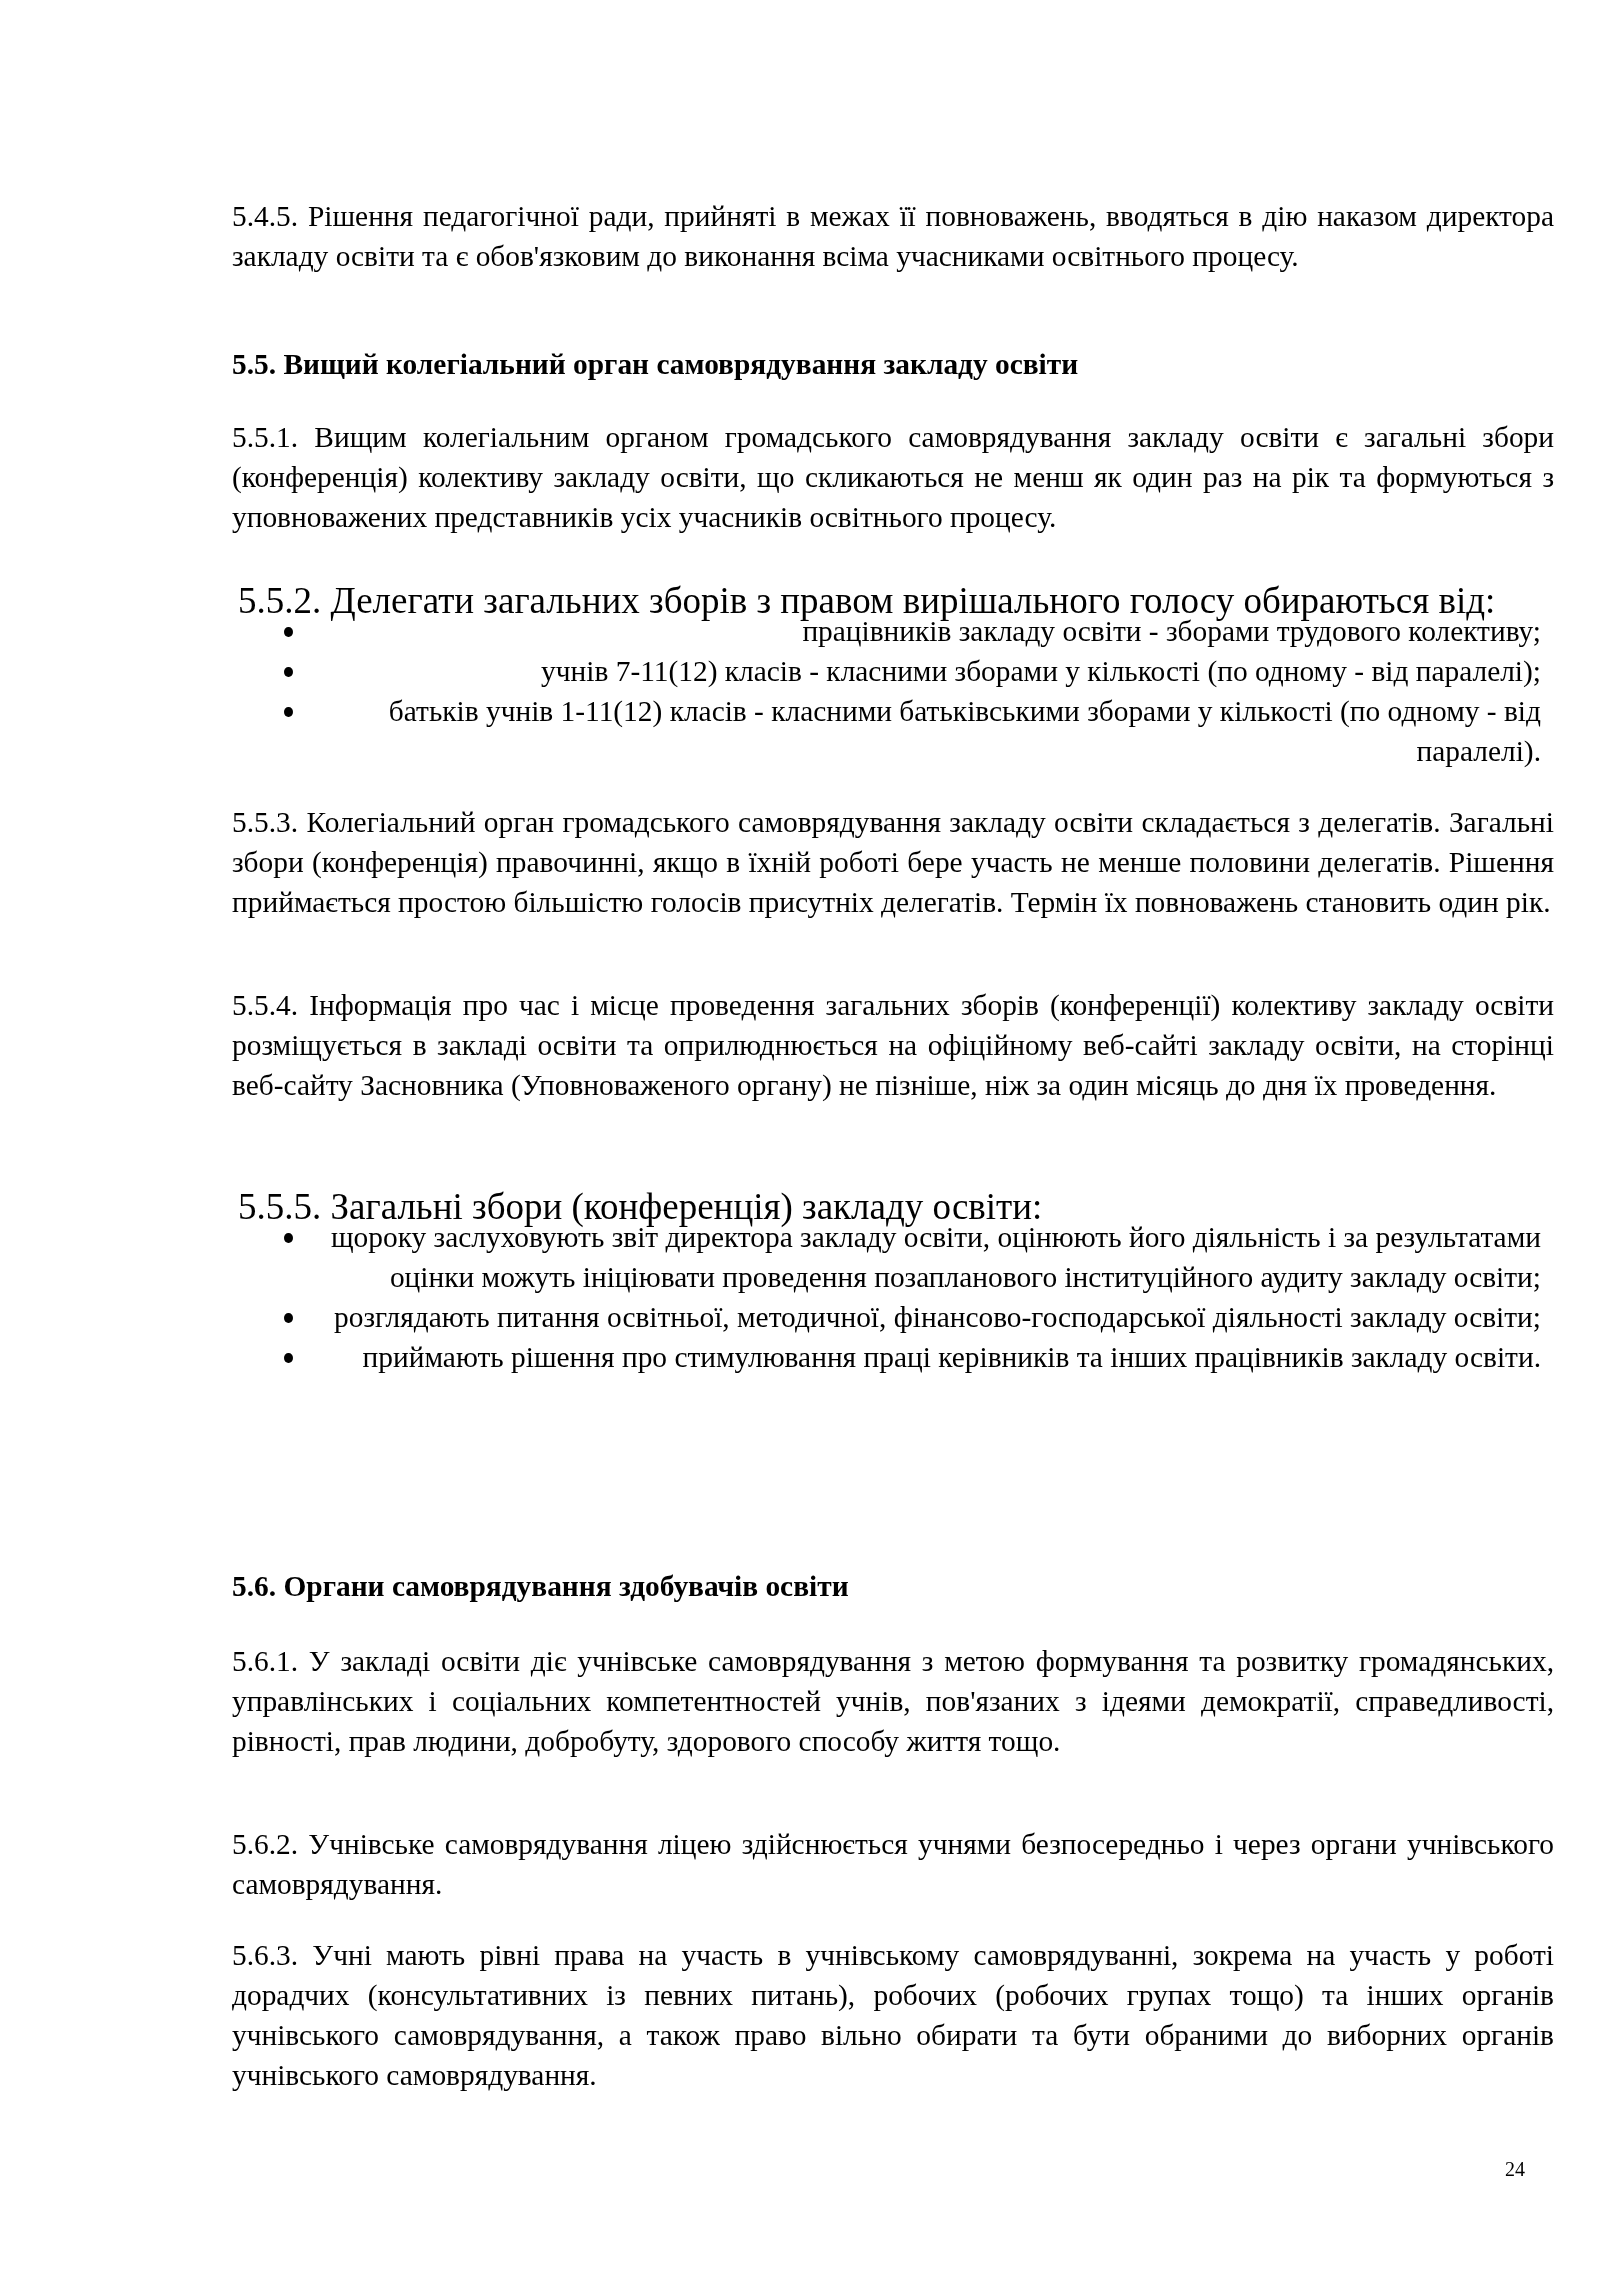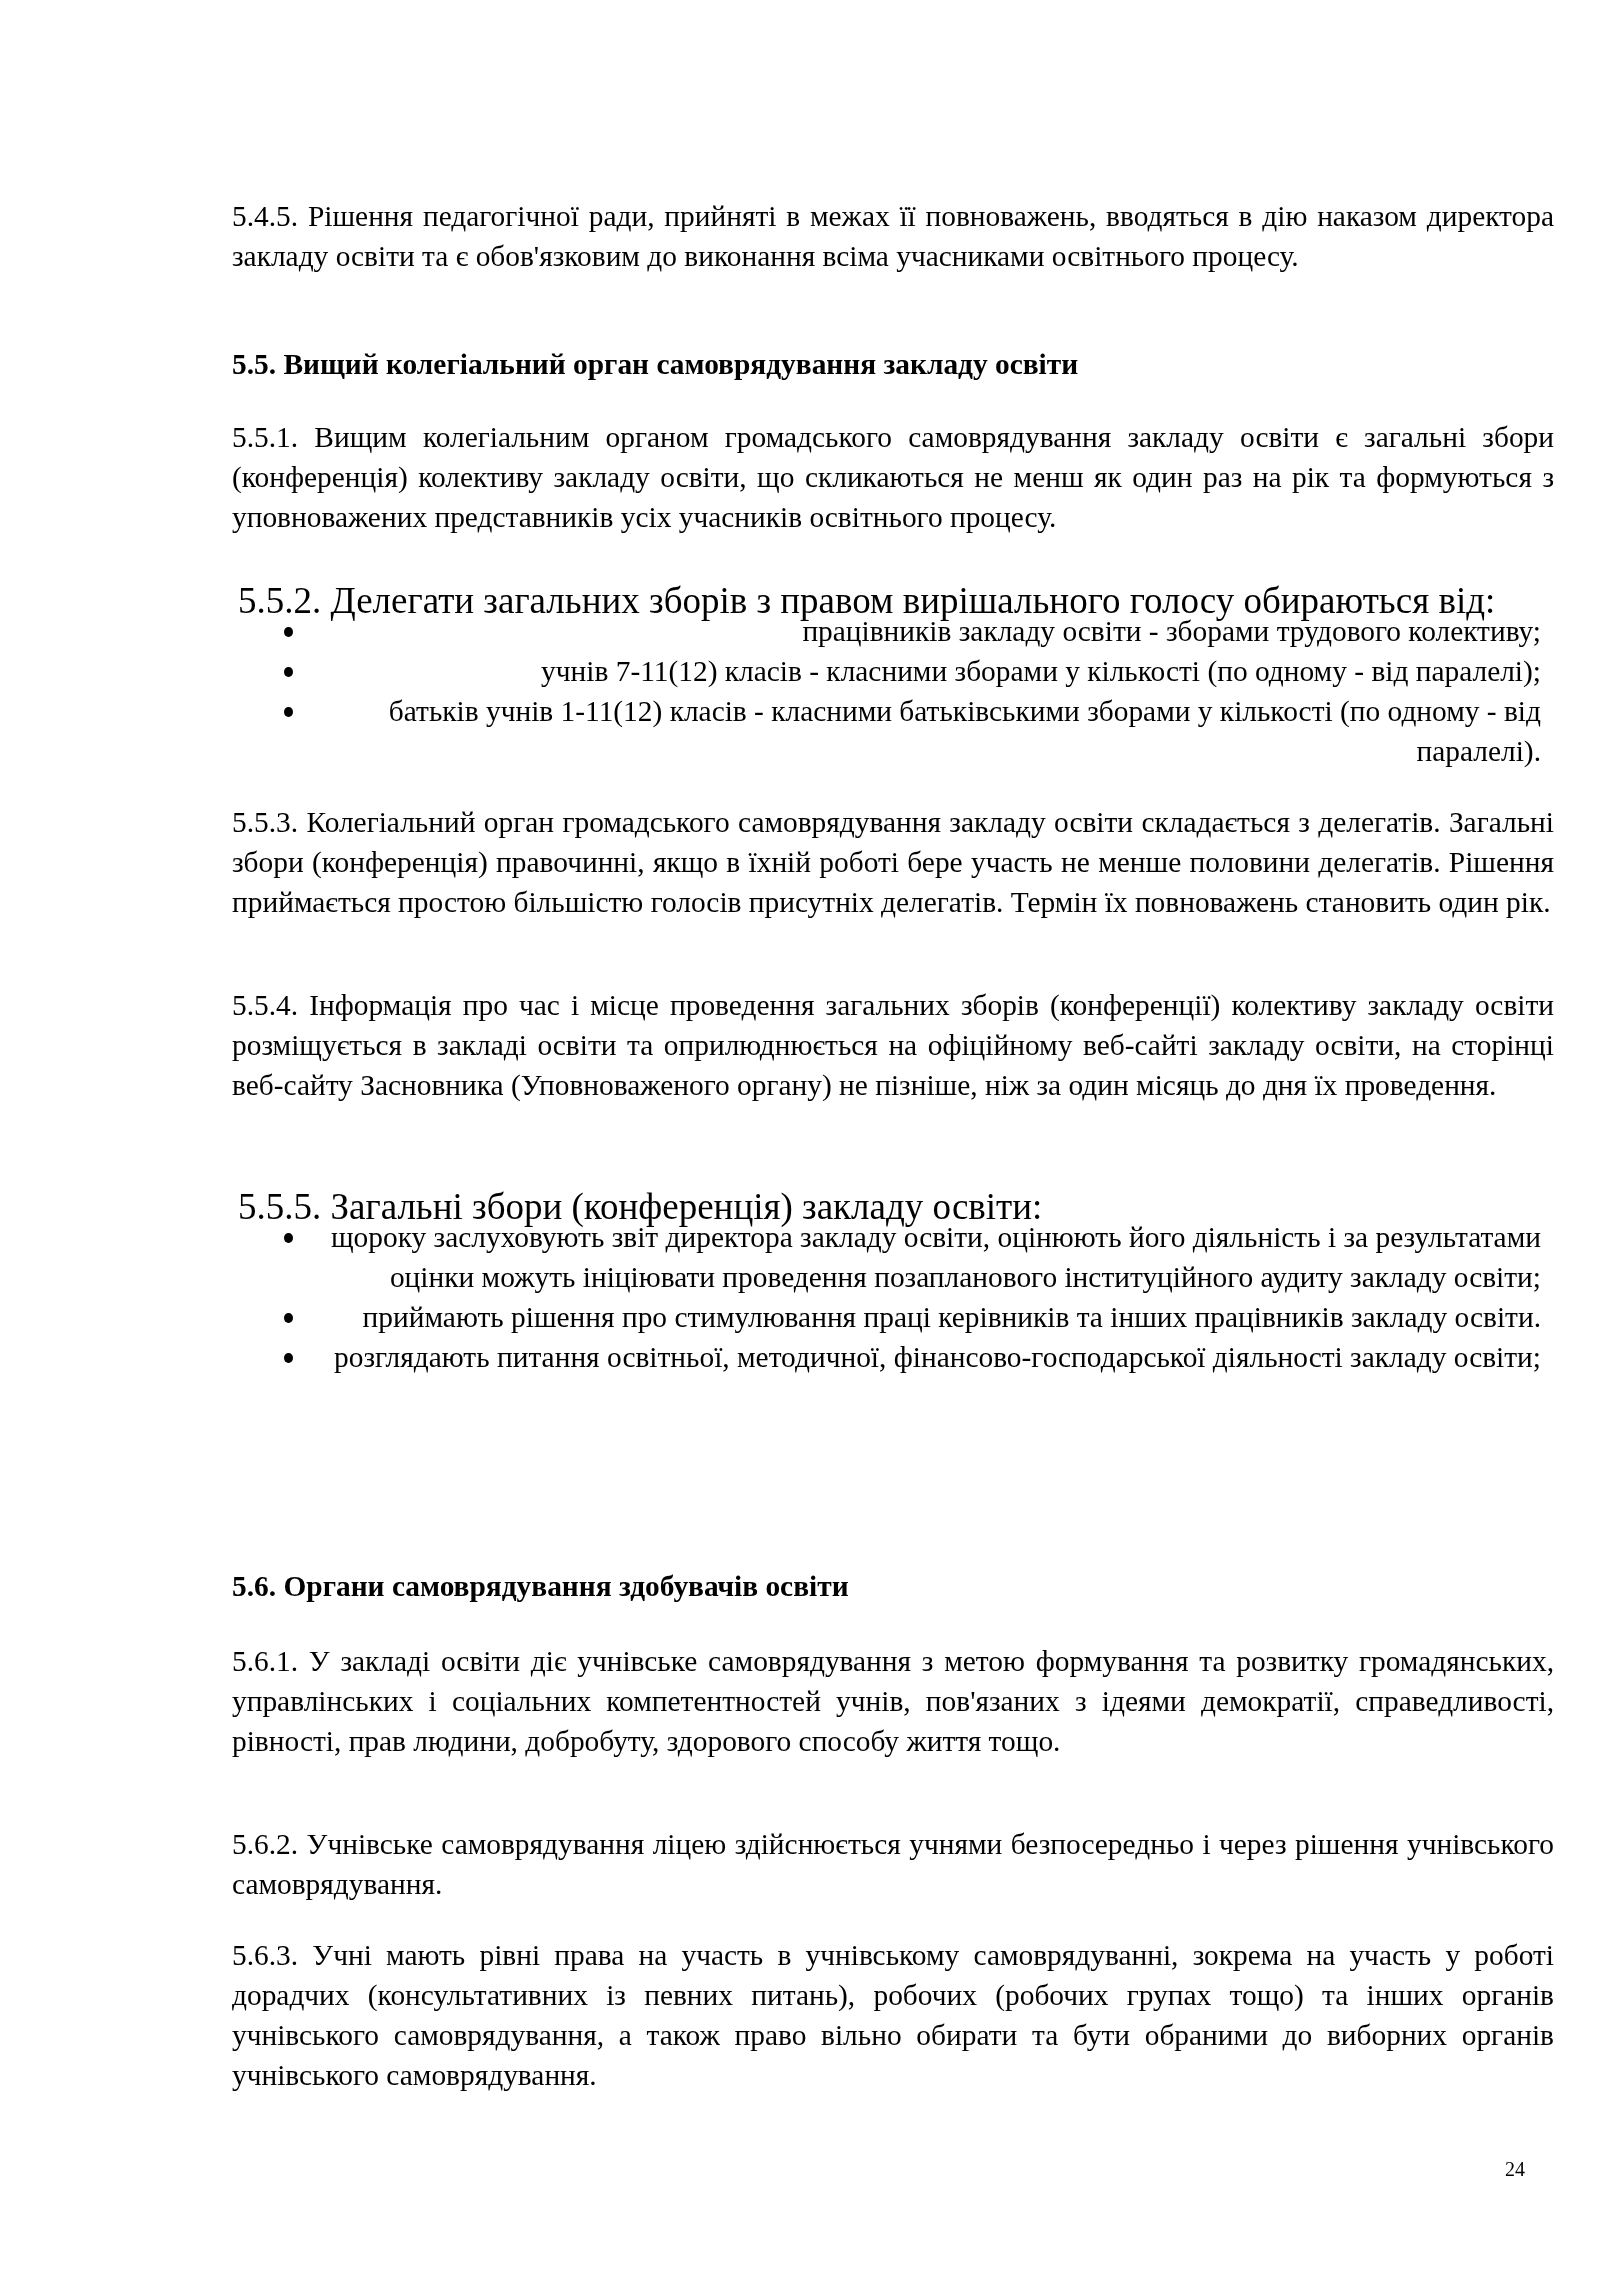--- a/index.html
+++ b/index.html
@@ -92,28 +92,28 @@
     <li><span class="dot"></span><span>батьків учнів 1-11(12) класів - класними батьківськими зборами у кількості (по одному - від паралелі).</span></li>
   </ul>
 
   <p class="p" style="top:802px;">5.5.3. Колегіальний орган громадського самоврядування закладу освіти складається з делегатів. Загальні збори (конференція) правочинні, якщо в їхній роботі бере участь не менше половини делегатів. Рішення приймається простою більшістю голосів присутніх делегатів. Термін їх повноважень становить один рік.</p>
 
   <p class="p" style="top:985px;">5.5.4. Інформація про час і місце проведення загальних зборів (конференції) колективу закладу освіти розміщується в закладі освіти та оприлюднюється на офіційному веб-сайті закладу освіти, на сторінці веб-сайту Засновника (Уповноваженого органу) не пізніше, ніж за один місяць до дня їх проведення.</p>
 
   <p class="lead" style="top:1181px;">5.5.5. Загальні збори (конференція) закладу освіти:</p>
   <ul class="bullets" style="top:1217px;">
     <li><span class="dot"></span><span>щороку заслуховують звіт директора закладу освіти, оцінюють його діяльність і за результатами оцінки можуть ініціювати проведення позапланового інституційного аудиту закладу освіти;</span></li>
+    <li><span class="dot"></span><span>розглядають питання освітньої, методичної, фінансово-господарської діяльності закладу освіти;</span></li>
     <li><span class="dot"></span><span>приймають рішення про стимулювання праці керівників та інших працівників закладу освіти.</span></li>
-    <li><span class="dot"></span><span>розглядають питання освітньої, методичної, фінансово-господарської діяльності закладу освіти;</span></li>
   </ul>
 
   <p class="h" style="top:1566px;">5.6. Органи самоврядування здобувачів освіти</p>
 
   <p class="p" style="top:1641px;">5.6.1. У закладі освіти діє учнівське самоврядування з метою формування та розвитку громадянських, управлінських і соціальних компетентностей учнів, пов'язаних з ідеями демократії, справедливості, рівності, прав людини, добробуту, здорового способу життя тощо.</p>
 
-  <p class="p" style="top:1824px;">5.6.2. Учнівське самоврядування ліцею здійснюється учнями безпосередньо і через рішення учнівського самоврядування.</p>
+  <p class="p" style="top:1824px;">5.6.2. Учнівське самоврядування ліцею здійснюється учнями безпосередньо і через органи учнівського самоврядування.</p>
 
   <p class="p" style="top:1935px;">5.6.3. Учні мають рівні права на участь в учнівському самоврядуванні, зокрема на участь у роботі дорадчих (консультативних із певних питань), робочих (робочих групах тощо) та інших органів учнівського самоврядування, а також право вільно обирати та бути обраними до виборних органів учнівського самоврядування.</p>
 
 </div>
 
 <div class="page-number">24</div>
 
 
 </body></html>

